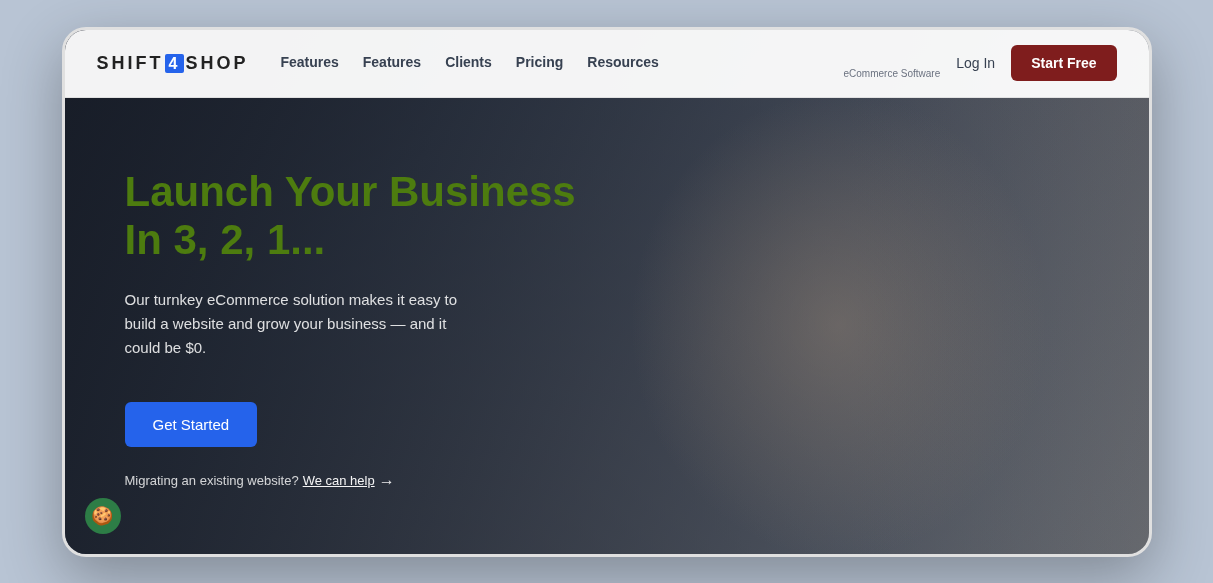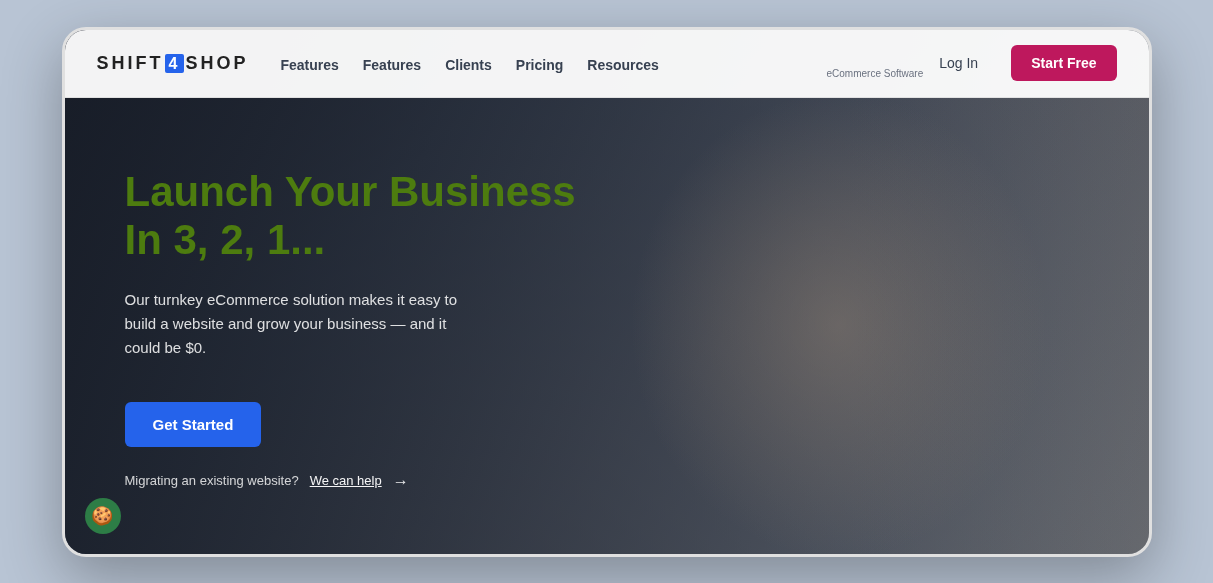--- a/index.html
+++ b/index.html
@@ -66,21 +66,21 @@
       display: flex;
       align-items: center;
       justify-content: space-between;
       padding: 0 32px;
       height: 68px;
       border-bottom: 1px solid rgba(0,0,0,0.08);
     }
 
     .navbar-left {
       display: flex;
-      align-items: flex-end;
+      align-items: flex-start;
       gap: 32px;
     }
 
     .logo {
       display: flex;
       align-items: center;
     }
 
     .logo-text {
       font-size: 18px;
@@ -127,34 +127,34 @@
     .ecommerce-label {
       font-size: 10px;
       color: #6b7280;
       margin-bottom: 2px;
       text-align: right;
     }
 
     .navbar-right-row {
       display: flex;
       align-items: center;
-      gap: 33px;
+      gap: 16px;
     }
 
     .login-btn {
       background: none;
       border: none;
       color: #374151;
       font-size: 14px;
       font-weight: 500;
       cursor: pointer;
     }
 
     .start-free-btn {
-      background: #be185d;
+      background: #7f1d1d;
       color: #fff;
       border: none;
       padding: 10px 20px;
       border-radius: 6px;
       font-size: 14px;
       font-weight: 600;
       cursor: pointer;
     }
 
     
@@ -182,33 +182,33 @@
       max-width: 360px;
     }
 
     .get-started-btn {
       background: #2563eb;
       color: #fff;
       border: none;
       padding: 14px 28px;
       border-radius: 6px;
       font-size: 15px;
-      font-weight: 700;
+      font-weight: 400;
       cursor: pointer;
       margin-bottom: 24px;
       display: block;
       text-align: right;
     }
 
     .migrate-text {
       font-size: 13px;
       color: rgba(255,255,255,0.8);
       display: flex;
       align-items: center;
-      gap: 11px;
+      gap: 4px;
     }
 
     .migrate-link {
       color: rgba(255,255,255,0.95);
       text-decoration: underline;
       cursor: pointer;
     }
 
     .arrow-icon {
       font-size: 16px;

